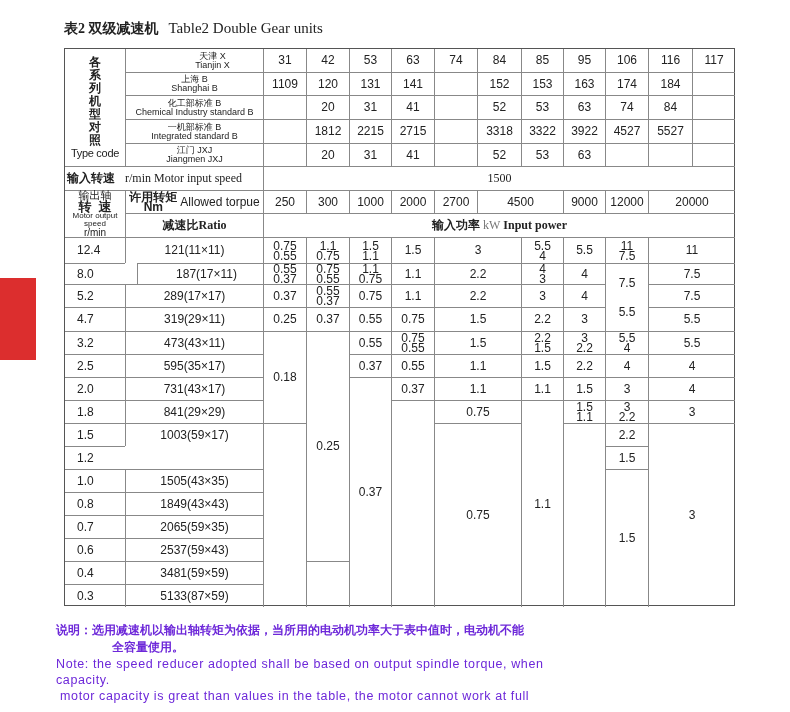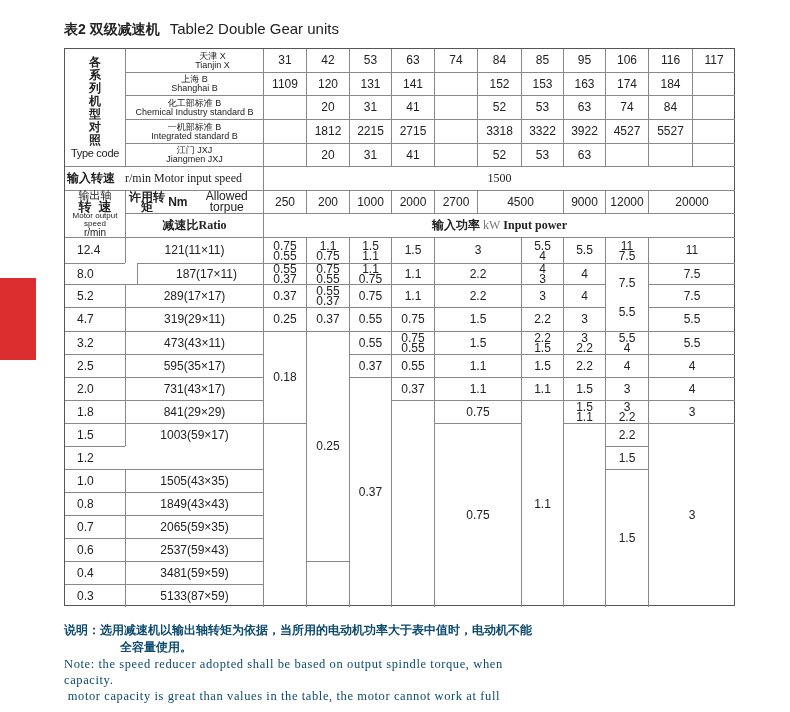--- a/index.html
+++ b/index.html
@@ -1,28 +1,28 @@
 <!DOCTYPE html>
 <html><head>
 <meta charset="utf-8">
 <style>
   html,body{margin:0;padding:0;background:#fff;}
   body{width:790px;height:712px;position:relative;overflow:hidden;font-family:"Liberation Sans","DejaVu Sans",sans-serif;color:#222;}
-  .title{position:absolute;left:64px;top:20px;font-size:14px;font-weight:bold;color:#222;white-space:nowrap;}
+  .title{position:absolute;left:64px;top:20px;font-size:14px;font-weight:bold;color:#222;white-space:nowrap;font-family:Liberation Serif, serif;}
   .title .en{font-weight:normal;font-size:15px;margin-left:10px;}
   .redbar{position:absolute;left:0;top:278px;width:36px;height:82px;background:#dc2e2e;}
   .tbl{position:absolute;left:64px;top:48px;width:671px;height:558px;border:1.5px solid #555;box-sizing:border-box;}
   .c{position:absolute;box-sizing:border-box;display:flex;flex-direction:column;align-items:center;justify-content:center;text-align:center;font-size:12px;line-height:11px;color:#222;}
   .bl{border-left:1px solid #888;}
   .bt{border-top:1px solid #888;}
   .sm{font-size:9px;line-height:9px;}
   .serif{font-family:"Liberation Serif","DejaVu Serif",serif;}
   .stack span{display:block;line-height:10px;}
   .stack span:first-child{text-decoration:none;}
-  .note{position:absolute;left:64px;top:622px;font-size:12px;font-weight:bold;color:#0c4a6e;line-height:17px;width:680px;font-family:Liberation Serif, serif;}
+  .note{position:absolute;left:56px;top:622px;font-size:12px;font-weight:bold;color:#6d28d9;line-height:17px;width:680px;}
   .note .cn2{padding-left:56px;}
   .note .en{font-weight:normal;letter-spacing:0.6px;font-size:12.5px;line-height:16px;}
   .vert{writing-mode:horizontal-tb;font-weight:bold;font-size:12px;line-height:13px;}
 </style>
 </head>
 <body>
 
 <div class="title">
   <span>表2 双级减速机</span><span class="en">Table2 Double Gear units</span>
 </div>
@@ -127,28 +127,28 @@
   </div>
   <div class="c bt bl serif" style="left:198px;top:117px;width:472px;height:24px;">1500</div>
 
   <div class="c bt" style="left:0;top:141px;width:60px;height:47px;">
     <span style="font-weight:normal;font-size:11px;line-height:11px;">输出轴</span>
     <span style="font-weight:bold;font-size:13px;line-height:11px;white-space:pre;">转  速</span>
     <span style="font-size:8px;line-height:8px;">Motor output speed</span>
     <span style="font-size:10px;line-height:10px;">r/min</span>
   </div>
   <div class="c bt bl" style="left:60px;top:141px;width:138px;height:23px;flex-direction:row;">
-    <span style="display:flex;align-items:center;font-weight:bold;font-size:12px;line-height:10px;">
+    <span style="display:flex;flex-direction:column;align-items:center;font-weight:bold;font-size:12px;line-height:10px;">
         <span>许用转矩</span>
         <span>Nm</span>
       </span>
     <span style="margin-left:3px;font-size:12px;">Allowed torpue</span>
   </div>
   <div class="c bl bt" style="left:198px;top:141px;width:43px;height:23px;">250</div>
-    <div class="c bl bt" style="left:241px;top:141px;width:43px;height:23px;">200</div>
+    <div class="c bl bt" style="left:241px;top:141px;width:43px;height:23px;">300</div>
     <div class="c bl bt" style="left:284px;top:141px;width:42px;height:23px;">1000</div>
     <div class="c bl bt" style="left:326px;top:141px;width:43px;height:23px;">2000</div>
     <div class="c bl bt" style="left:369px;top:141px;width:43px;height:23px;">2700</div>
     <div class="c bl bt" style="left:412px;top:141px;width:86px;height:23px;">4500</div>
     <div class="c bl bt" style="left:498px;top:141px;width:42px;height:23px;">9000</div>
     <div class="c bl bt" style="left:540px;top:141px;width:43px;height:23px;">12000</div>
     <div class="c bl bt" style="left:583px;top:141px;width:87px;height:23px;">20000</div>
   <div class="c bt bl serif" style="left:60px;top:164px;width:138px;height:24px;font-weight:bold;">减速比Ratio</div>
   <div class="c bt bl serif" style="left:198px;top:164px;width:472px;height:24px;font-weight:bold;flex-direction:row;">
     <span>输入功率</span>&nbsp;<span style="font-weight:normal;color:#777;">kW</span>&nbsp;<span>Input power</span>

